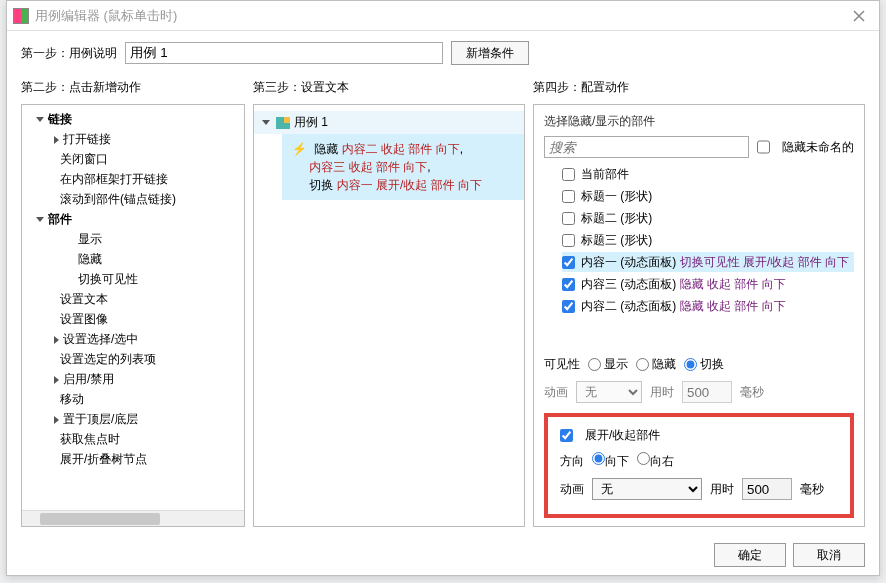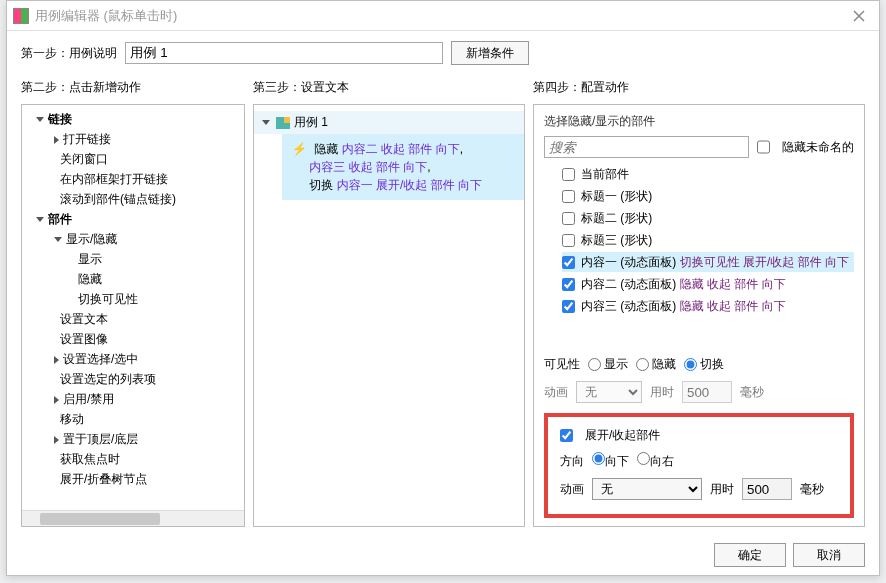--- a/index.html
+++ b/index.html
@@ -35,21 +35,21 @@
     .tree li ul { padding-left: 18px; }
     .scrollbar-h { height: 16px; background: #f0f0f0; border-top: 1px solid #ddd; position: relative; }
     .scrollbar-h .thumb { position: absolute; left: 18px; top: 2px; width: 120px; height: 12px; background: #c8c8c8; border-radius: 2px; }
     .case-area { flex: 1; padding: 6px 0 0 0; overflow: auto; }
     .case-header { display: flex; align-items: center; background: #eaf6fc; padding: 3px 8px; }
     .case-header .exp { display: inline-block; width: 0; height: 0; border-left: 4px solid transparent; border-right: 4px solid transparent; border-top: 5px solid #555; margin-right: 6px; }
     .case-icon { width: 14px; height: 12px; background: #4db6ac; margin-right: 4px; position: relative; }
     .case-icon::before { content: ""; position: absolute; left: 8px; top: 0; width: 6px; height: 6px; background: #f5bd41; }
     .action-block { background: #d4f0fc; margin-left: 28px; padding: 6px 10px; line-height: 18px; }
     .lightning { color: #888; font-weight: bold; margin-right: 4px; }
-    .act-green { color: #6d28d9; }
+    .act-green { color: #b91c1c; }
     .col3-inner { flex: 1; display: flex; flex-direction: column; padding: 8px 10px; gap: 6px; overflow: auto; }
     .section-title { color: #333; }
     .search-row { display: flex; align-items: center; gap: 8px; }
     .search-row input { flex: 1; height: 22px; border: 1px solid #aaa; padding: 0 4px; font-style: italic; color: #999; }
     .chk-row { display: flex; align-items: center; gap: 12px; }
     .chk-list { padding-left: 18px; display: flex; flex-direction: column; gap: 2px; }
     .chk-list label { display: flex; align-items: center; gap: 6px; line-height: 20px; }
     .chk-list label.sel { background: #d4f0fc; }
     .green-t { color: #701a75; }
     .opts-row { display: flex; align-items: center; gap: 8px; line-height: 22px; margin-top: auto; }
@@ -113,21 +113,20 @@
                     </li>
                 <li>
                       <div class="ti leaf"><span style="display:inline-block;width:10px"></span><span>滚动到部件(锚点链接)</span></div>
                     </li>
               </ul>
             </li>
             <li>
               <div class="ti cat"><span class="arrow down"></span><b>部件</b></div>
               <ul>
                 <li>
-                  <div class="ti"><span class="arrow down"></span><span>显示/隐藏</span></div>
                   <ul>
                     <li>
                           <div class="ti leaf"><span style="display:inline-block;width:10px"></span><span>显示</span></div>
                         </li>
                     <li>
                           <div class="ti leaf"><span style="display:inline-block;width:10px"></span><span>隐藏</span></div>
                         </li>
                     <li>
                           <div class="ti leaf"><span style="display:inline-block;width:10px"></span><span>切换可见性</span></div>
                         </li>
@@ -219,25 +218,25 @@
             <label>
                 <input type="checkbox" style="">
                 <span>标题三 (形状)</span>
               </label>
             <label class="sel">
                 <input type="checkbox" checked="" style="">
                 <span><span>内容一 (动态面板)</span> <span class="green-t">切换可见性 展开/收起 部件 向下</span></span>
               </label>
             <label>
                 <input type="checkbox" checked="" style="">
+                <span><span>内容三 (动态面板)</span> <span class="green-t">隐藏 收起 部件 向下</span></span>
+              </label>
+            <label>
+                <input type="checkbox" checked="" style="">
                 <span><span>内容二 (动态面板)</span> <span class="green-t">隐藏 收起 部件 向下</span></span>
-              </label>
-            <label>
-                <input type="checkbox" checked="" style="">
-                <span><span>内容三 (动态面板)</span> <span class="green-t">隐藏 收起 部件 向下</span></span>
               </label>
           </div>
 
           <div class="opts-row">
             <span>可见性</span>
             <label>
                 <input type="radio" name="vis" style="">
                 <span>显示</span>
               </label>
             <label>

